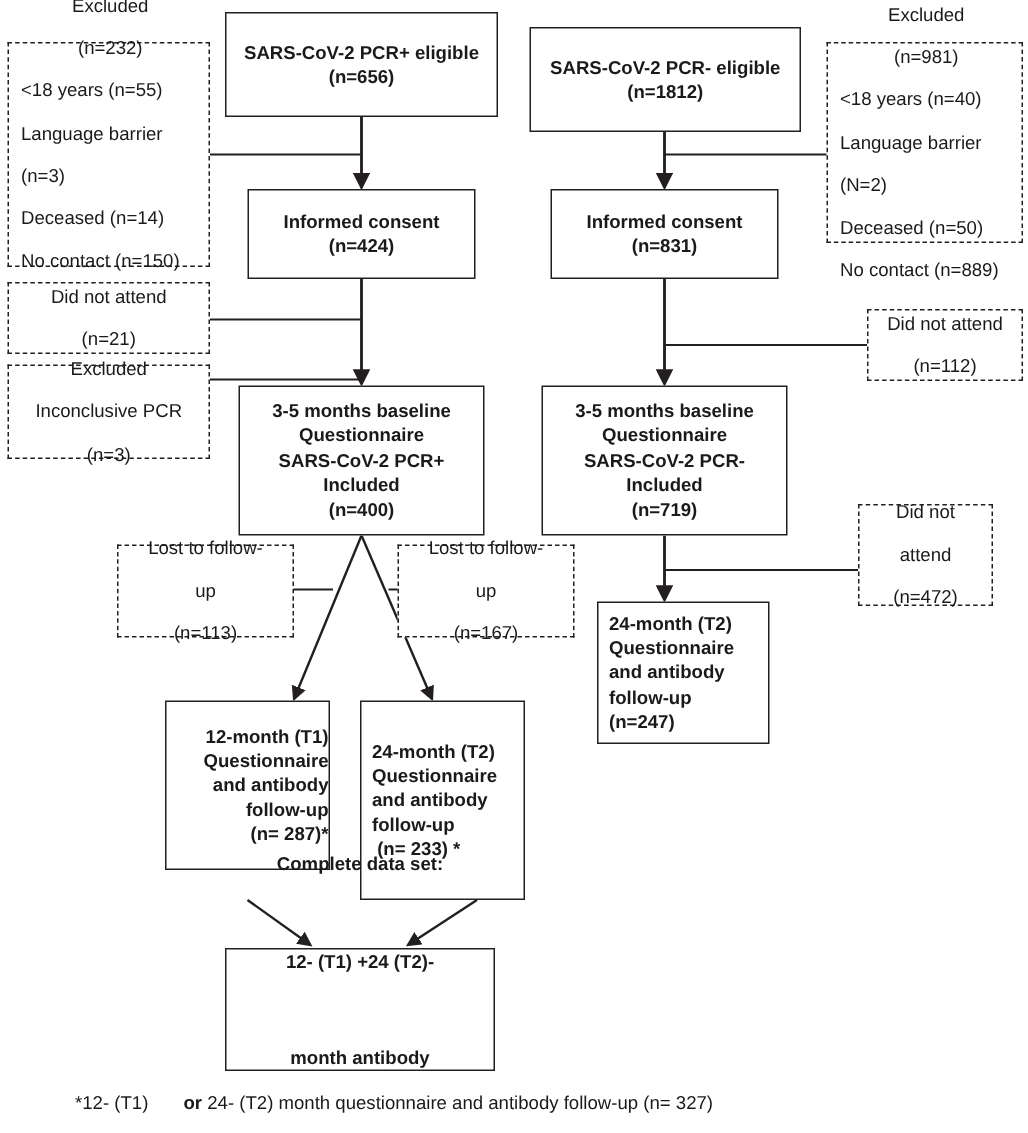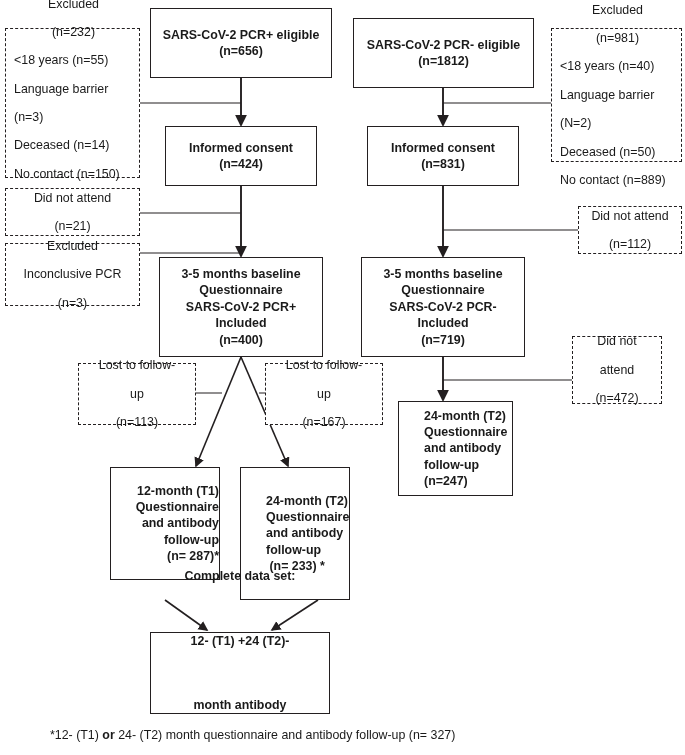--- a/index.html
+++ b/index.html
@@ -45,30 +45,30 @@
   }
   .node.dashed {
     border: 1.9px dashed #231f20;
     gap: 12px;
   }
   .node .ln {
     display: block;
     white-space: pre;
   }
   .center { text-align: center; }
-  .left   { text-align: left; padding-left: 25px; }
+  .left   { text-align: left; padding-left: 7px; }
   .pad    { padding-left: 8px; padding-right: 6px; }
   .footnote {
     position: absolute;
     font-size: 12.4px;
     line-height: 1.3;
     white-space: pre;
     z-index: 2;
   }
-  .footnote b { font-weight: bold; }
+  .footnote b { font-weight: bold; margin-left: 20px; }
 </style>
 </head>
 <body>
 
 <div id="chart-root">
 
   <svg id="connectors" viewBox="0 0 685 755" xmlns="http://www.w3.org/2000/svg">
     <defs>
       <marker id="ah" markerWidth="9" markerHeight="9" refX="5.2" refY="3.1" orient="auto" markerUnits="strokeWidth">
         <path d="M0,0 L0,6.2 L6.2,3.1 z" fill="#231f20"></path>

